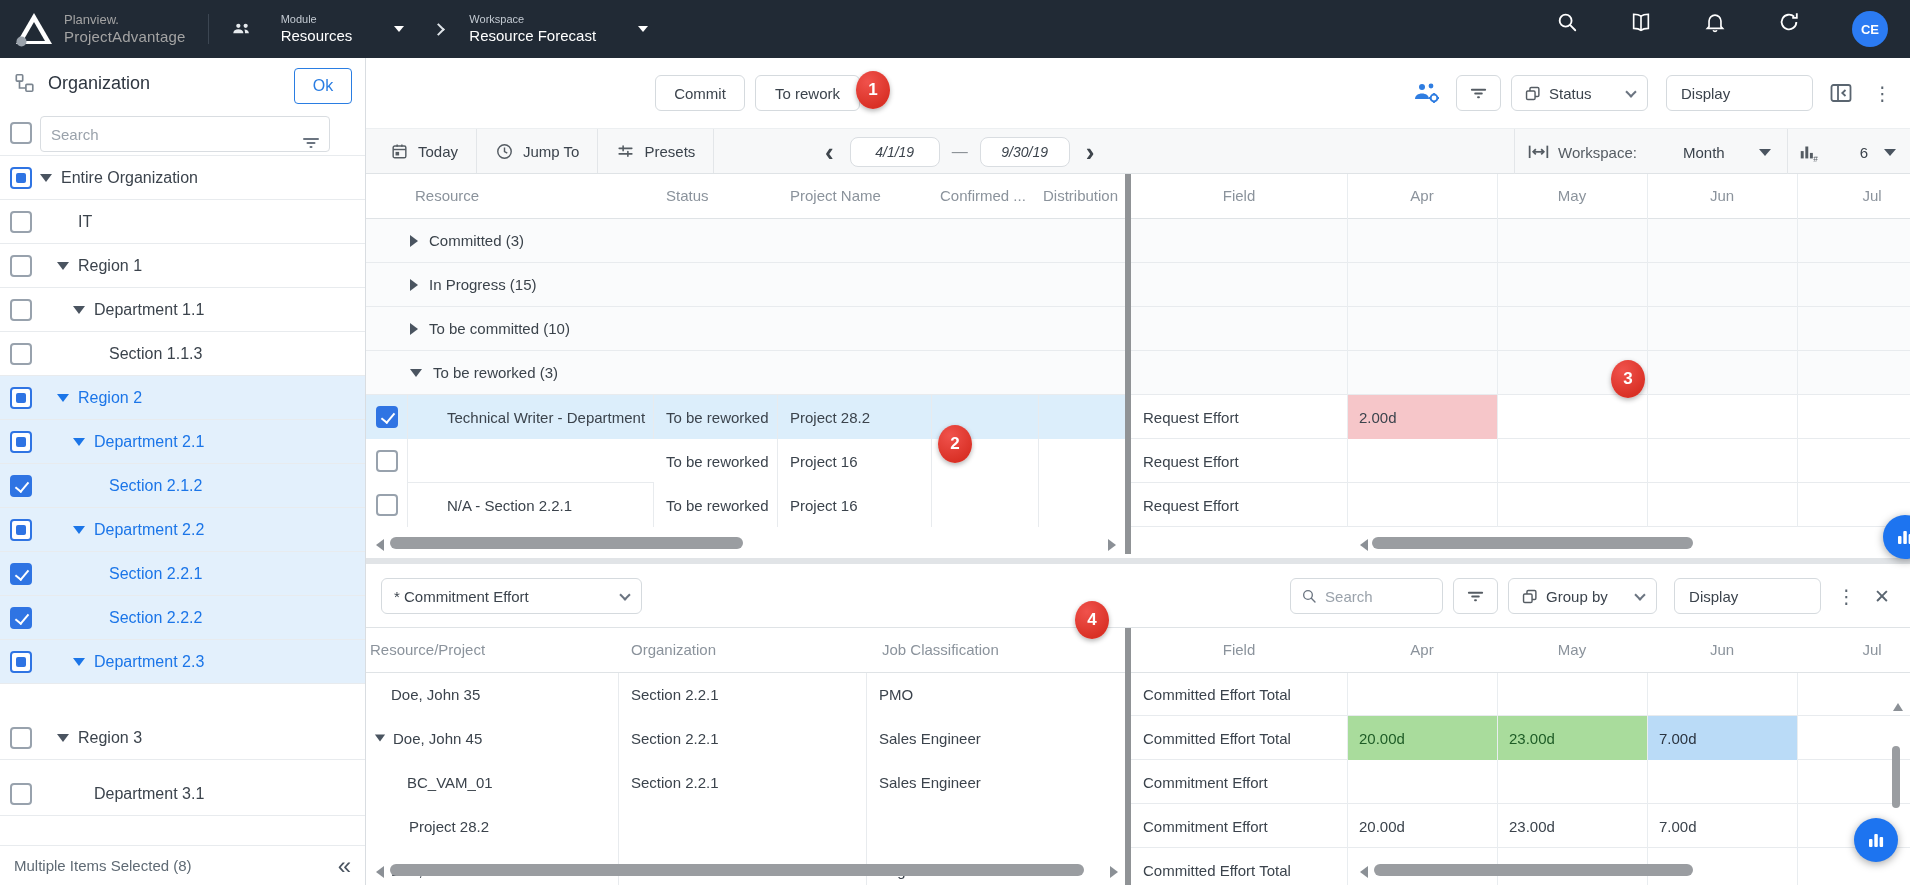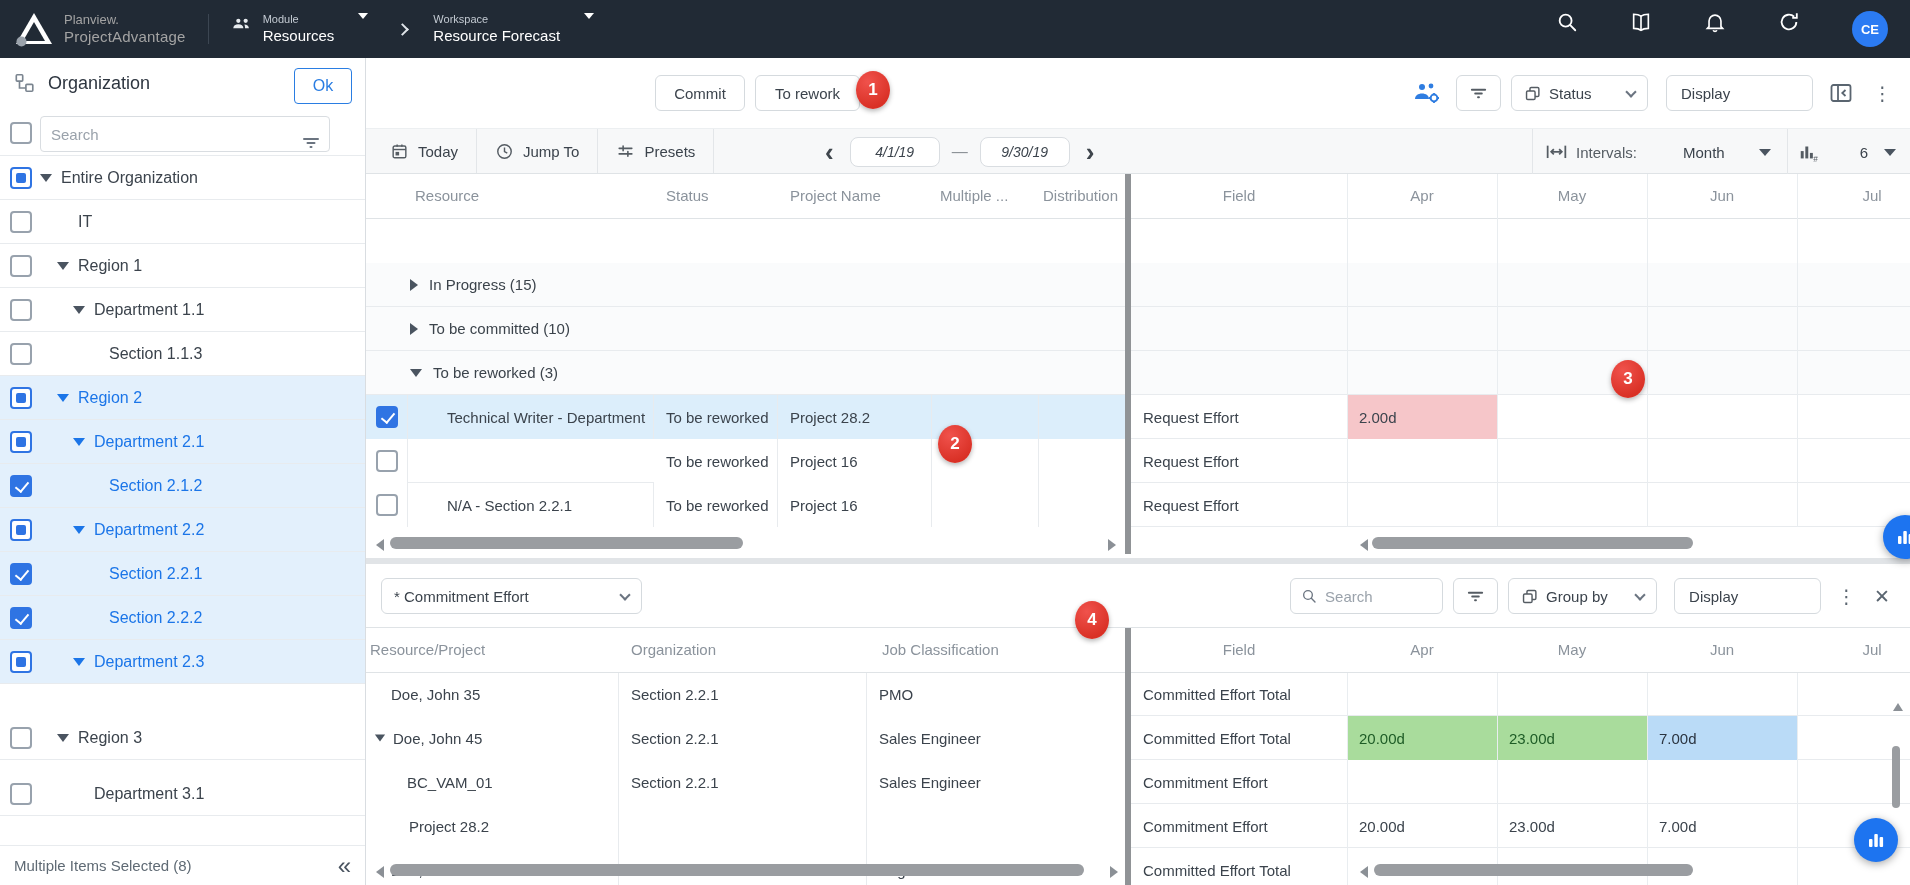--- a/index.html
+++ b/index.html
@@ -23,21 +23,21 @@
   body{font-family:"Liberation Sans","DejaVu Sans",sans-serif;color:var(--txt);}
   #app{position:relative;width:1910px;height:885px;overflow:hidden;background:#fff;}
 
   
   .navbar{position:absolute;left:0;top:0;width:1910px;height:58px;background:var(--nav-bg);display:flex;align-items:center;z-index:30;}
   .logo{margin-left:14px;width:40px;height:36px;flex:0 0 auto;}
   .brand{margin-left:10px;color:#a3a3a3;line-height:1.15;}
   .brand .b1{font-size:13px;}
   .brand .b2{font-size:15px;letter-spacing:.2px;}
   .nav-divider{width:1px;height:30px;background:#3c4document652;background:#3c4652;margin:0 22px 0 22px;}
-  .nav-sec{display:flex;gap:10px;color:#fff;}
+  .nav-sec{display:flex;align-items:center;gap:28px;color:#fff;}
   .nav-sec .ico{width:22px;height:22px;color:#e6eaee;}
   .nav-lbls{line-height:1.2;}
   .nav-lbls .small{font-size:11px;color:#c3cad2;}
   .nav-lbls .big{font-size:15px;color:#fff;}
   .tri-w{width:0;height:0;border-left:5px solid transparent;border-right:5px solid transparent;border-top:6px solid #fff;margin-left:14px;}
   .nav-chev{width:9px;height:9px;border-right:2.4px solid #dfe4e9;border-top:2.4px solid #dfe4e9;transform:rotate(45deg);margin:0 26px 0 30px;}
   .nav-right{margin-left:auto;display:flex;align-items:flex-start;gap:52px;margin-right:22px;}
   .nav-right .ico{width:22px;height:22px;color:#fff;cursor:pointer;}
   .avatar{width:36px;height:36px;border-radius:50%;background:#2b7bf3;color:#fff;font-size:13px;font-weight:bold;display:flex;align-items:center;justify-content:center;}
 
@@ -441,50 +441,54 @@
       <div class="tl-right">
         <span class="ico">
           <svg viewBox="0 0 26 20" fill="none" stroke="currentColor" stroke-width="2">
               <line x1="3" y1="3" x2="3" y2="17"></line>
               <line x1="23" y1="3" x2="23" y2="17"></line>
               <line x1="7" y1="10" x2="19" y2="10"></line>
               <path d="M10 7l-3 3 3 3"></path>
               <path d="M16 7l3 3-3 3"></path>
             </svg>
         </span>
-        <span class="int-label">Intervals:</span>
+        <span class="int-label">Workspace:</span>
         <span>Month</span>
         <span class="tri-dk"></span>
         <span class="int-div"></span>
         <span class="ico" style="width:22px;height:22px">
           <svg viewBox="0 0 24 24" fill="currentColor">
               <rect x="3" y="11" width="3.2" height="8"></rect>
               <rect x="8" y="6" width="3.2" height="13"></rect>
               <rect x="13" y="13" width="3.2" height="6"></rect>
               <text x="16.5" y="23" font-size="9" font-family="inherit">#</text>
             </svg>
         </span>
         <span class="cnt">6</span>
         <span class="tri-dk" style="margin-left:16px;margin-right:14px"></span>
       </div>
     </div>
 
     <div class="ghead" style="top:116px">
       <span style="left:49px">Resource</span>
       <span style="left:300px">Status</span>
       <span style="left:424px">Project Name</span>
-      <span style="left:574px;width:96px">Multiple ...</span>
+      <span style="left:574px;width:96px">Confirmed ...</span>
       <span style="left:677px;width:82px">Distribution</span>
       <span style="left:765px;width:216px;text-align:center">Field</span>
       <span style="left:981px;width:150px;text-align:center">Apr</span>
       <span style="left:1131px;width:150px;text-align:center">May</span>
       <span style="left:1281px;width:150px;text-align:center">Jun</span>
       <span style="left:1431px;width:150px;text-align:center">Jul</span>
     </div>
 
+    <div class="grow grouprow" style="top:161px">
+      <i class="car-r"></i>
+        <span>Committed (3)</span>
+    </div>
     <div class="grow grouprow" style="top:205px">
       <i class="car-r"></i>
         <span>In Progress (15)</span>
     </div>
     <div class="grow grouprow" style="top:249px">
       <i class="car-r"></i>
         <span>To be committed (10)</span>
     </div>
     <div class="grow grouprow" style="top:293px">
       <i class="car-d"></i>

